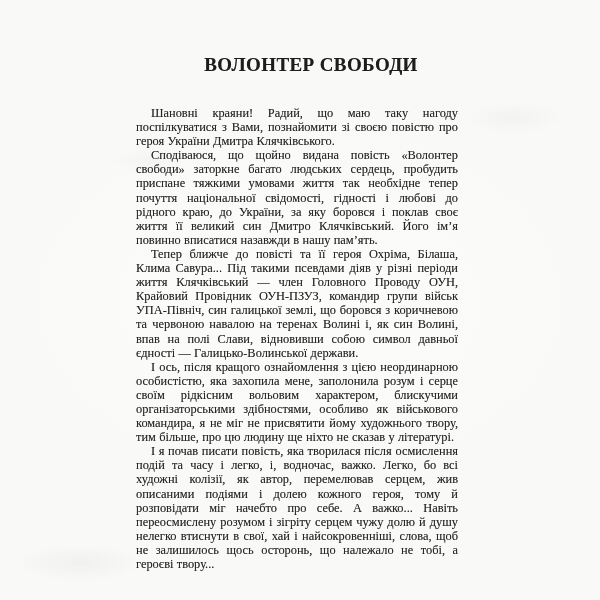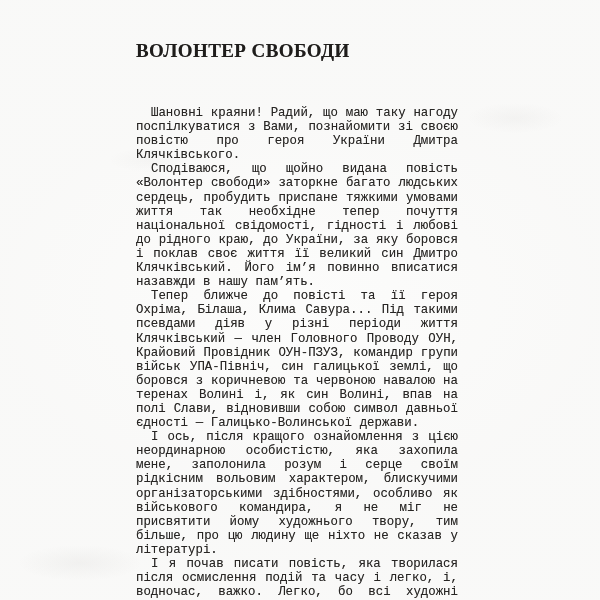--- a/index.html
+++ b/index.html
@@ -23,43 +23,42 @@
       radial-gradient(ellipse 70px 22px at 515px 118px, rgba(90,85,80,0.04), transparent 70%),
       radial-gradient(ellipse 60px 18px at 150px 160px, rgba(90,85,80,0.03), transparent 70%),
       radial-gradient(ellipse 300px 200px at 300px 300px, rgba(255,255,255,0), rgba(120,115,110,0.025)),
       #fcfcfb;
   }
   .page-title {
     position: absolute;
     top: 40px;
     left: 136px;
     width: 322px;
-    margin: 0;
-    text-align: left;
+    margin: 14px;
+    text-align: center;
     font-size: 19px;
     font-weight: bold;
     letter-spacing: 0.4px;
     color: #1f1d1b;
     text-shadow: 0 0 0.5px rgba(0,0,0,0.45);
   }
   .text-block {
     position: absolute;
     top: 106px;
     left: 136px;
     width: 322px;
   }
   .text-block p {
     margin: 0;
     text-align: justify;
     text-indent: 15px;
     font-size: 12.4px;
     line-height: 14.1px;
     word-spacing: 0.2px;
     text-shadow: 0 0 0.4px rgba(0,0,0,0.35);
-    font-family: Liberation Mono, monospace;
   }
 </style>
 </head>
 <body>
 
 <div class="page">
   <h1 class="page-title">ВОЛОНТЕР СВОБОДИ</h1>
 
   <div class="text-block">
     <p>Шановні краяни! Радий, що маю таку нагоду поспілкуватися з Вами, познайомити зі своєю повістю про героя України Дмитра Клячківського.</p>

